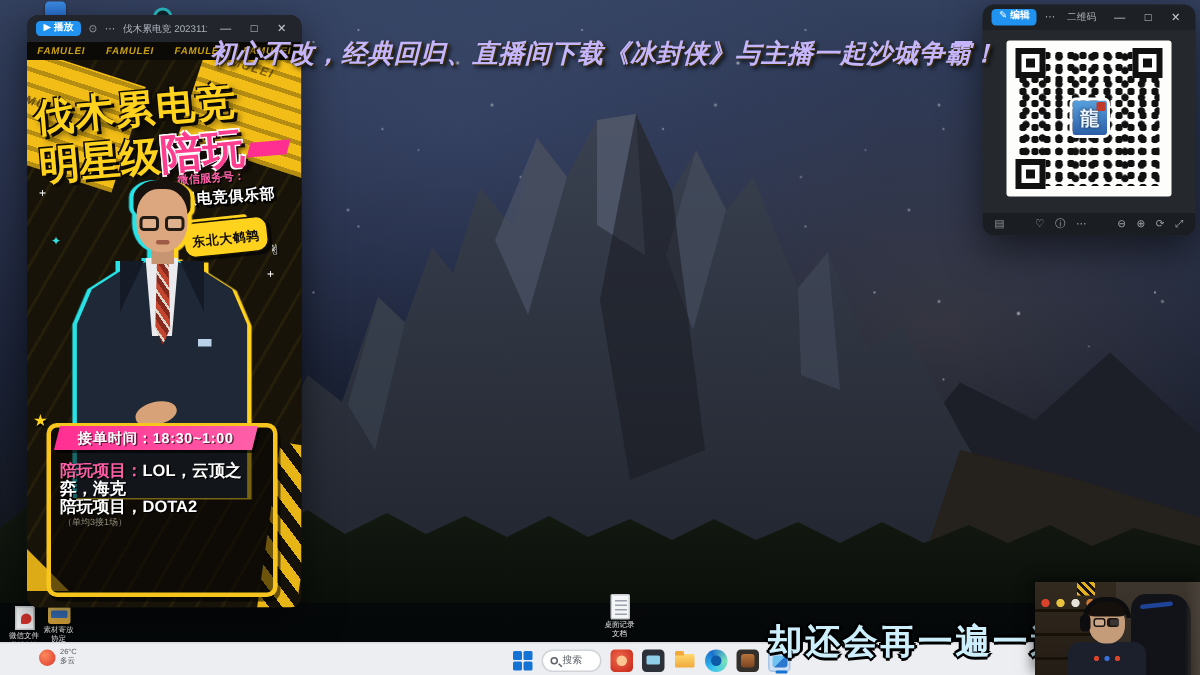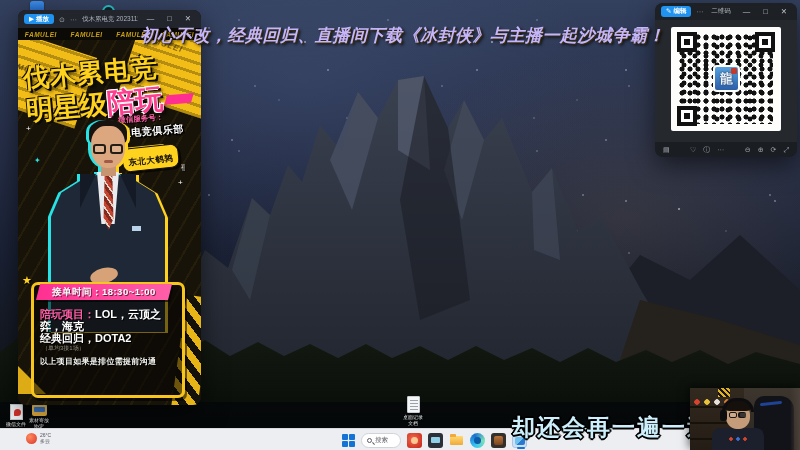--- a/index.html
+++ b/index.html
@@ -348,24 +348,23 @@
       </div>
       <div class="hazard"></div>
       <div class="tri"></div>
       <div class="ybox"></div>
       <div class="star">★</div>
       <div class="ribbon">
         <span>接单时间：18:30~1:00</span>
       </div>
       <div class="games">
         <span class="gl">陪玩项目：</span><span>LOL，云顶之弈，海克</span><br>
-        <span>经典回归，DOTA2</span>
+        <span>陪玩项目，DOTA2</span>
       </div>
       <div class="gnote">（单均3接1场）</div>
-      <div class="rnote">以上项目如果是排位需提前沟通</div>
     </div>
   </div>
 
   <div class="win photo">
     <div class="tbar">
       <div class="pill">
           <span>✎</span>
           <span>编辑</span>
         </div>
       <span class="tico">⋯</span>

